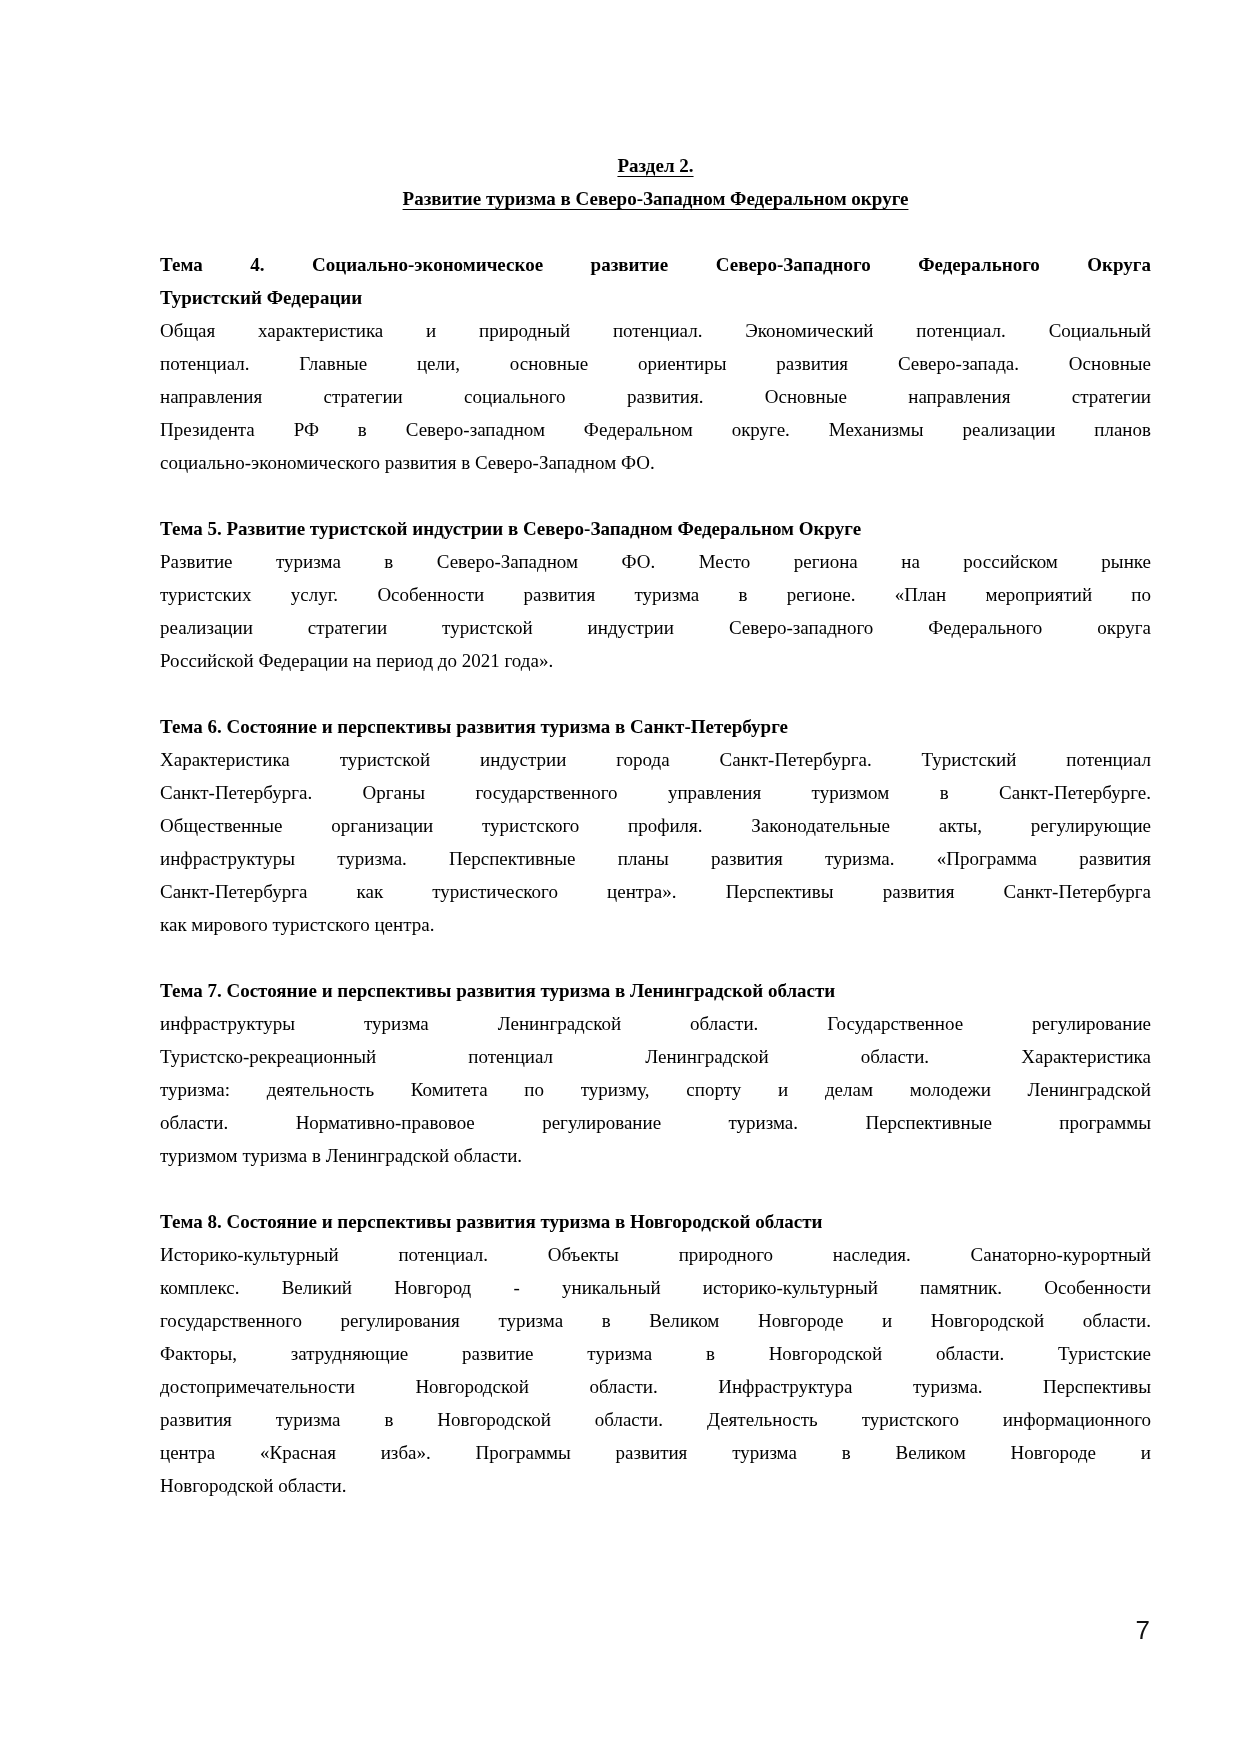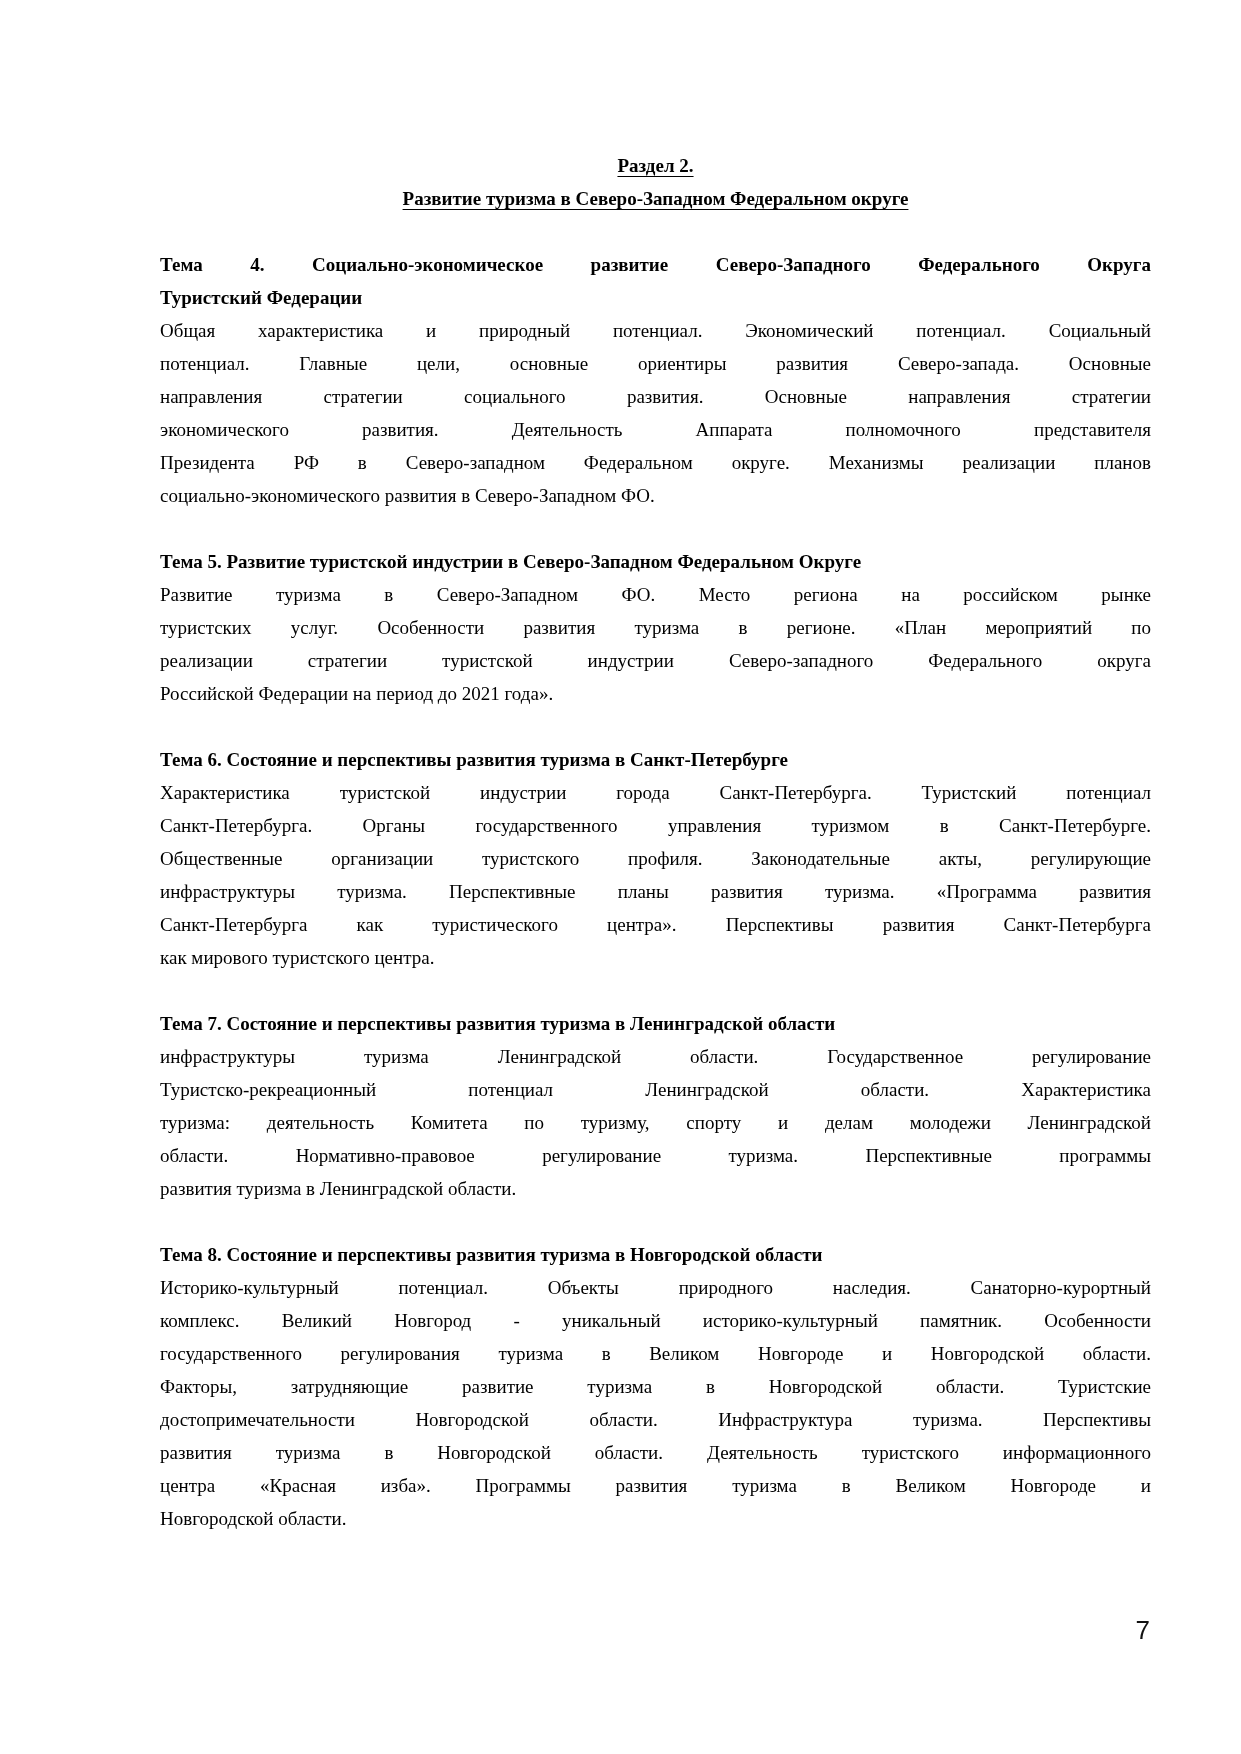--- a/index.html
+++ b/index.html
@@ -72,21 +72,20 @@
       <div class="line">Раздел 2.</div>
       <div class="line">Развитие туризма в Северо-Западном Федеральном округе</div>
     </div>
 
     <div class="section">
       <div class="line bold j">Тема 4. Социально-экономическое развитие Северо-Западного Федерального Округа</div>
       <div class="line bold">Туристский Федерации</div>
       <div class="line j">Общая характеристика и природный потенциал. Экономический потенциал. Социальный</div>
       <div class="line j">потенциал. Главные цели, основные ориентиры развития Северо-запада. Основные</div>
       <div class="line j">направления стратегии социального развития. Основные направления стратегии</div>
-      <div class="line j">экономического развития. Деятельность Аппарата полномочного представителя</div>
       <div class="line j">Президента РФ в Северо-западном Федеральном округе. Механизмы реализации планов</div>
       <div class="line">социально-экономического развития в Северо-Западном ФО.</div>
     </div>
 
     <div class="section">
       <div class="line bold">Тема 5. Развитие туристской индустрии в Северо-Западном Федеральном Округе</div>
       <div class="line j">Развитие туризма в Северо-Западном ФО. Место региона на российском рынке</div>
       <div class="line j">туристских услуг. Особенности развития туризма в регионе. «План мероприятий по</div>
       <div class="line j">реализации стратегии туристской индустрии Северо-западного Федерального округа</div>
       <div class="line">Российской Федерации на период до 2021 года».</div>
@@ -101,21 +100,21 @@
       <div class="line j">Санкт-Петербурга как туристического центра». Перспективы развития Санкт-Петербурга</div>
       <div class="line">как мирового туристского центра.</div>
     </div>
 
     <div class="section">
       <div class="line bold">Тема 7. Состояние и перспективы развития туризма в Ленинградской области</div>
       <div class="line j">инфраструктуры туризма Ленинградской области. Государственное регулирование</div>
       <div class="line j">Туристско-рекреационный потенциал Ленинградской области. Характеристика</div>
       <div class="line j">туризма: деятельность Комитета по туризму, спорту и делам молодежи Ленинградской</div>
       <div class="line j">области. Нормативно-правовое регулирование туризма. Перспективные программы</div>
-      <div class="line">развития туризма в Ленинградской области.</div>
+      <div class="line">туризмом туризма в Ленинградской области.</div>
     </div>
 
     <div class="section">
       <div class="line bold">Тема 8. Состояние и перспективы развития туризма в Новгородской области</div>
       <div class="line j">Историко-культурный потенциал. Объекты природного наследия. Санаторно-курортный</div>
       <div class="line j">комплекс. Великий Новгород - уникальный историко-культурный памятник. Особенности</div>
       <div class="line j">государственного регулирования туризма в Великом Новгороде и Новгородской области.</div>
       <div class="line j">Факторы, затрудняющие развитие туризма в Новгородской области. Туристские</div>
       <div class="line j">достопримечательности Новгородской области. Инфраструктура туризма. Перспективы</div>
       <div class="line j">развития туризма в Новгородской области. Деятельность туристского информационного</div>

